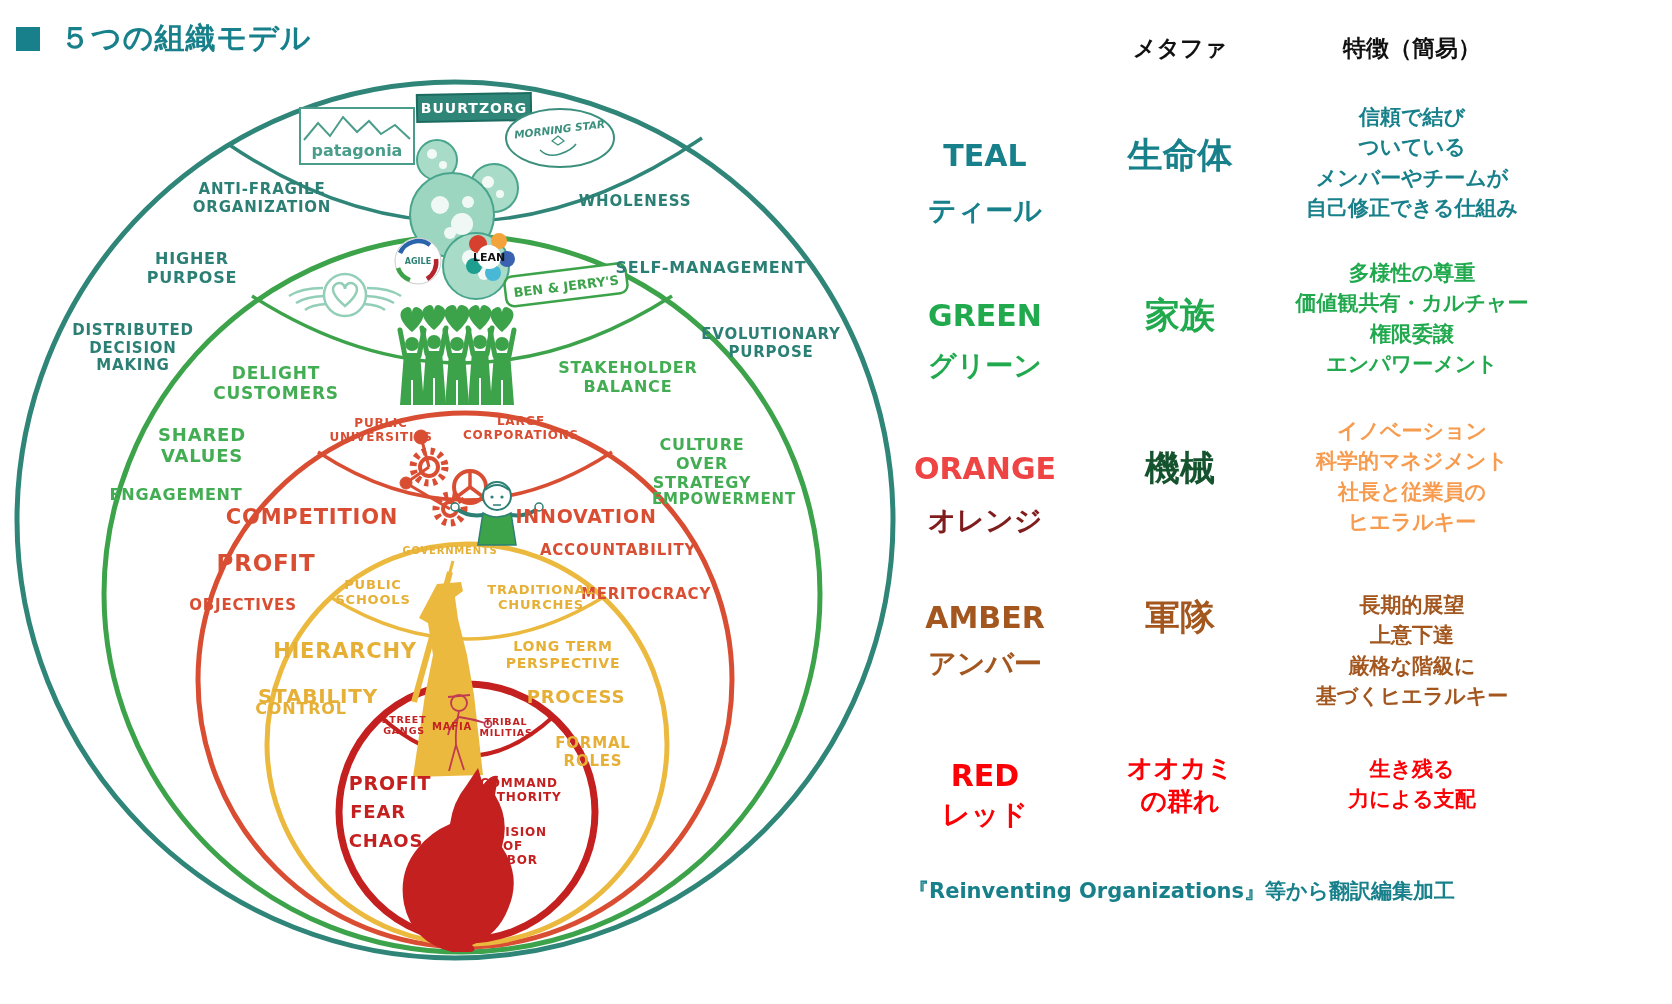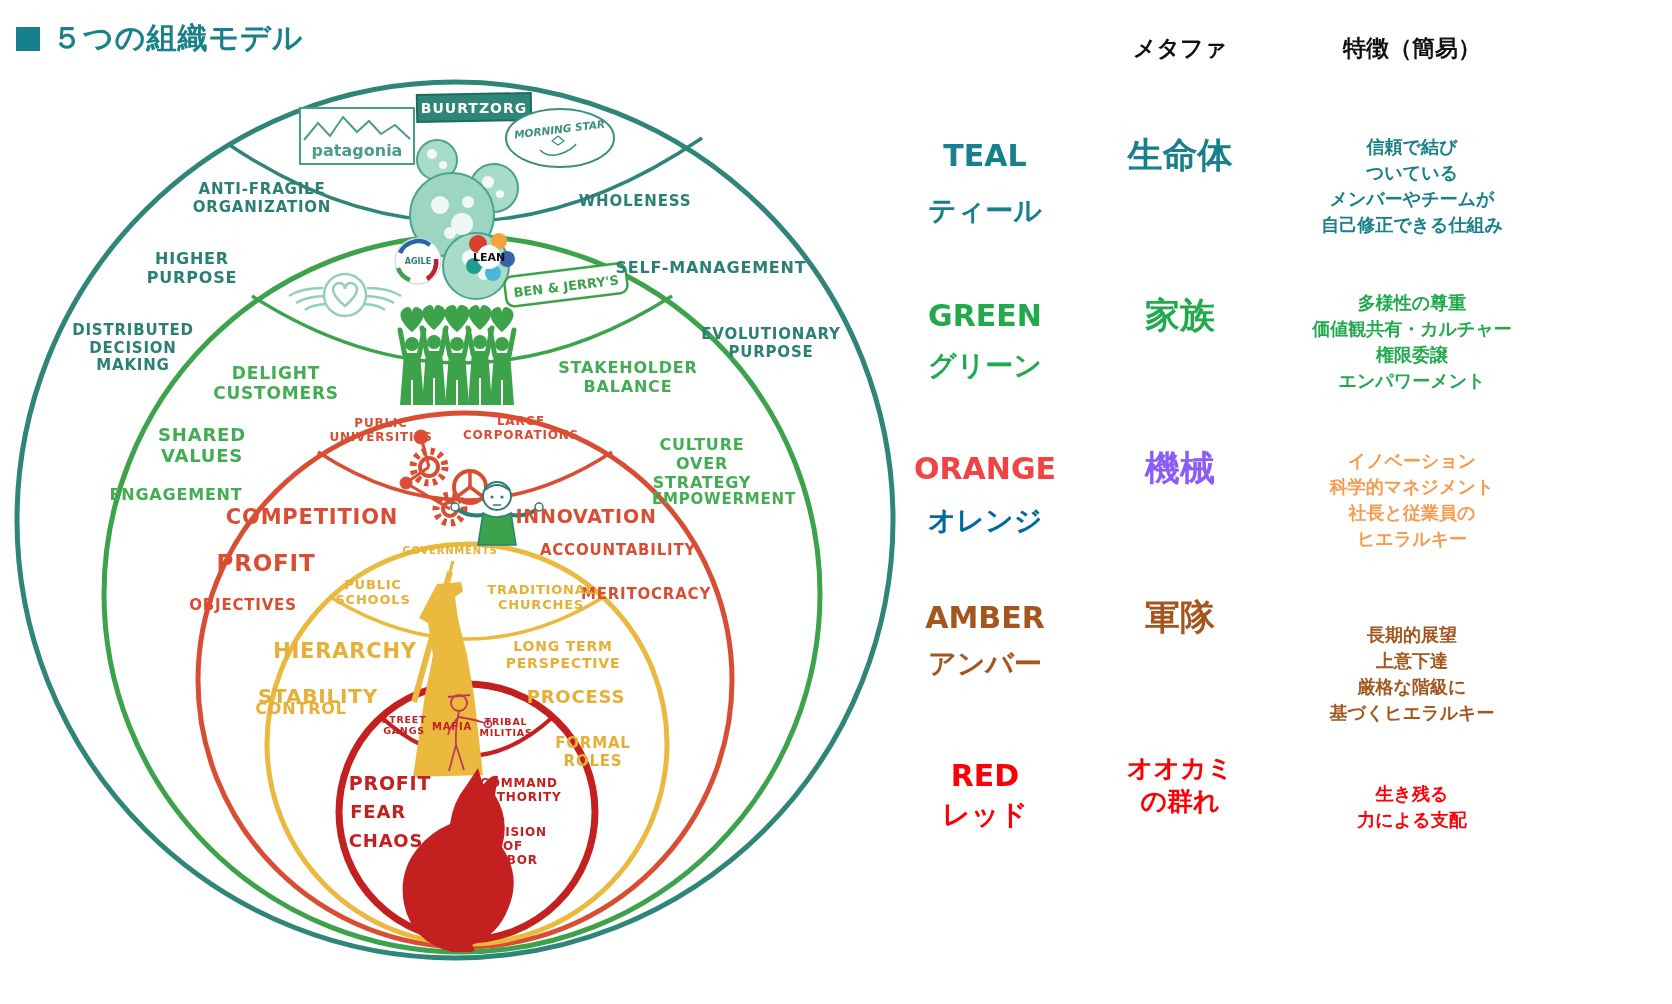--- a/index.html
+++ b/index.html
@@ -1,38 +1,38 @@
 <!DOCTYPE html>
 <html><head>
 <meta charset="utf-8">
 <style>
   html,body{margin:0;padding:0;background:#ffffff;}
   .stage{position:relative;width:1672px;height:1004px;background:#fff;overflow:hidden;
          font-family:"DejaVu Sans","Liberation Sans",sans-serif;}
   
-  .page-title{position:absolute;left:16px;top:18px;display:flex;align-items:center;gap:12px;}
+  .page-title{position:absolute;left:16px;top:18px;display:flex;align-items:center;gap:20px;}
   .title-square{width:24px;height:24px;background:#17808a;display:inline-block;}
   .title-text{font-size:30px;font-weight:bold;color:#17808a;letter-spacing:1px;}
   
   .lbl{position:absolute;transform:translate(-50%,-50%);text-align:center;font-weight:bold;
        white-space:pre-line;line-height:1.18;letter-spacing:0.8px;}
   .dl-teal{color:#2b7f74}
   .dl-green{color:#43ad53}
   .dl-orange{color:#d94e33}
   .dl-amber{color:#e6b037}
   .dl-red{color:#c4201f}
   
   .cell{position:absolute;transform:translate(-50%,-50%);text-align:center;font-weight:bold;
         white-space:pre-line;}
   .hdr{font-size:23px;color:#111;}
   .name-en{font-size:30px;}
   .name-ja{font-size:28px;}
   .metaphor{font-size:35px;}
   .metaphor-sm{font-size:26px;line-height:1.25;}
-  .traits{font-size:18px;line-height:1.45;margin-top:23px;}
+  .traits{font-size:21px;line-height:1.45;}
   
   .attr{position:absolute;left:908px;top:876px;color:#17808a;font-weight:bold;font-size:21px;line-height:1.45;}
   .attr-name{border-bottom:2px solid #17808a;text-decoration:underline wavy #e03a2f;text-decoration-skip-ink:none;}
 </style>
 </head>
 <body>
 
 <div class="stage">
 
   <div class="page-title">
@@ -304,22 +304,22 @@
 
   <div class="cell name-en" style="left:985px;top:315px;color:#21a94e">GREEN</div>
   <div class="cell name-ja" style="left:985px;top:366px;color:#21a94e">グリーン</div>
   <div class="cell metaphor" style="left:1180px;top:315px;color:#21a94e">家族</div>
   <div class="cell traits" style="left:1412px;top:319px;color:#21a94e">多様性の尊重
 価値観共有・カルチャー
 権限委譲
 エンパワーメント</div>
 
   <div class="cell name-en" style="left:985px;top:468px;color:#ef4444">ORANGE</div>
-  <div class="cell name-ja" style="left:985px;top:521px;color:#0369a1">オレンジ</div>
-  <div class="cell metaphor" style="left:1180px;top:468px;color:#8b5cf6">機械</div>
+  <div class="cell name-ja" style="left:985px;top:521px;color:#7f1d1d">オレンジ</div>
+  <div class="cell metaphor" style="left:1180px;top:468px;color:#14532d">機械</div>
   <div class="cell traits" style="left:1412px;top:477px;color:#f79b4e">イノベーション
 科学的マネジメント
 社長と従業員の
 ヒエラルキー</div>
 
   <div class="cell name-en" style="left:985px;top:617px;color:#a3571f">AMBER</div>
   <div class="cell name-ja" style="left:985px;top:664px;color:#a3571f">アンバー</div>
   <div class="cell metaphor" style="left:1180px;top:617px;color:#a3571f">軍隊</div>
   <div class="cell traits" style="left:1412px;top:651px;color:#a3571f">長期的展望
 上意下達
@@ -327,15 +327,16 @@
 基づくヒエラルキー</div>
 
   <div class="cell name-en" style="left:985px;top:775px;color:#fb0105">RED</div>
   <div class="cell name-ja" style="left:985px;top:815px;color:#fb0105">レッド</div>
   <div class="cell metaphor metaphor-sm" style="left:1180px;top:784px;color:#fb0105">オオカミ
 の群れ</div>
   <div class="cell traits" style="left:1412px;top:784px;color:#fb0105">生き残る
 力による支配</div>
 
   <div class="attr">
+    <div>『Reinventing Organizations』等から翻訳編集加工</div>
   </div>
 
 </div>
 
 </body></html>

